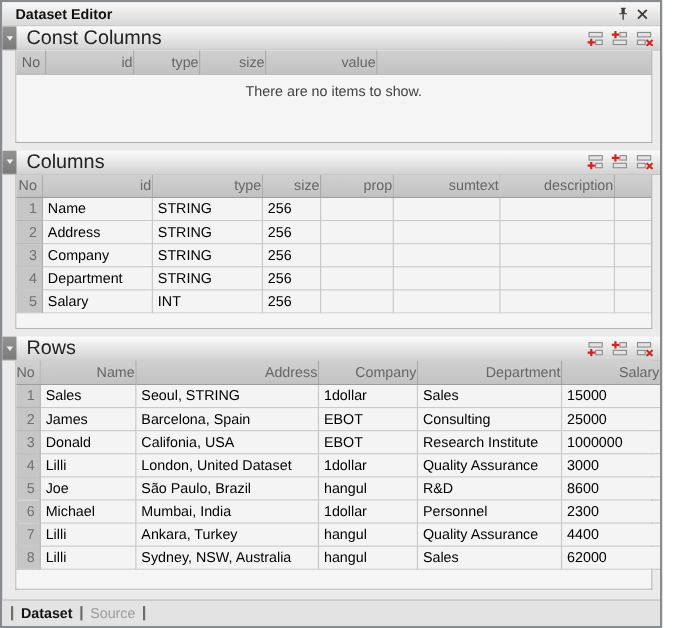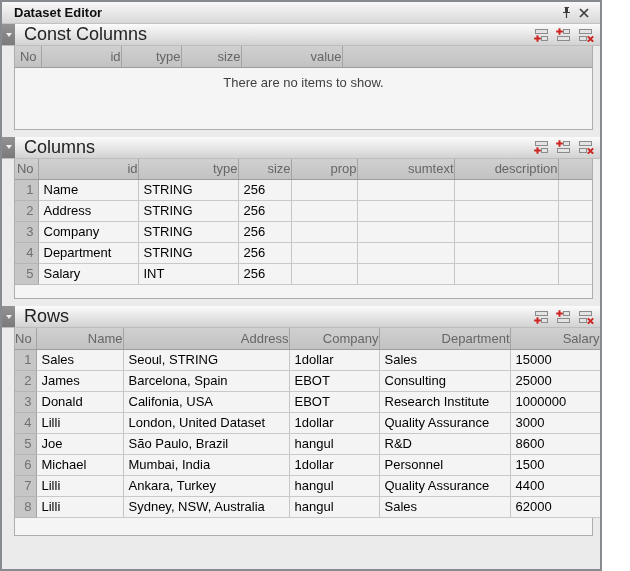--- a/index.html
+++ b/index.html
@@ -388,21 +388,21 @@
           <td>R&amp;D</td>
           <td>8600</td>
           <td></td>
         </tr>
         <tr>
           <td class="no-col">6</td>
           <td>Michael</td>
           <td>Mumbai, India</td>
           <td>1dollar</td>
           <td>Personnel</td>
-          <td>1500</td>
+          <td>2300</td>
           <td></td>
         </tr>
         <tr>
           <td class="no-col">7</td>
           <td>Lilli</td>
           <td>Ankara, Turkey</td>
           <td>hangul</td>
           <td>Quality Assurance</td>
           <td>4400</td>
           <td></td>
@@ -414,14 +414,21 @@
           <td>hangul</td>
           <td>Sales</td>
           <td>62000</td>
           <td></td>
         </tr>
       </tbody>
     </table>
     <div class="filler-lg"></div>
   </div>
 
+  <div class="bottom-tabs">
+    <span class="tab-divider" style="margin-left:8px"></span>
+    <span class="tab active">Dataset</span>
+    <span class="tab-divider"></span>
+    <span class="tab inactive">Source</span>
+    <span class="tab-divider"></span>
+  </div>
 
 </div>
 
 </body></html>

